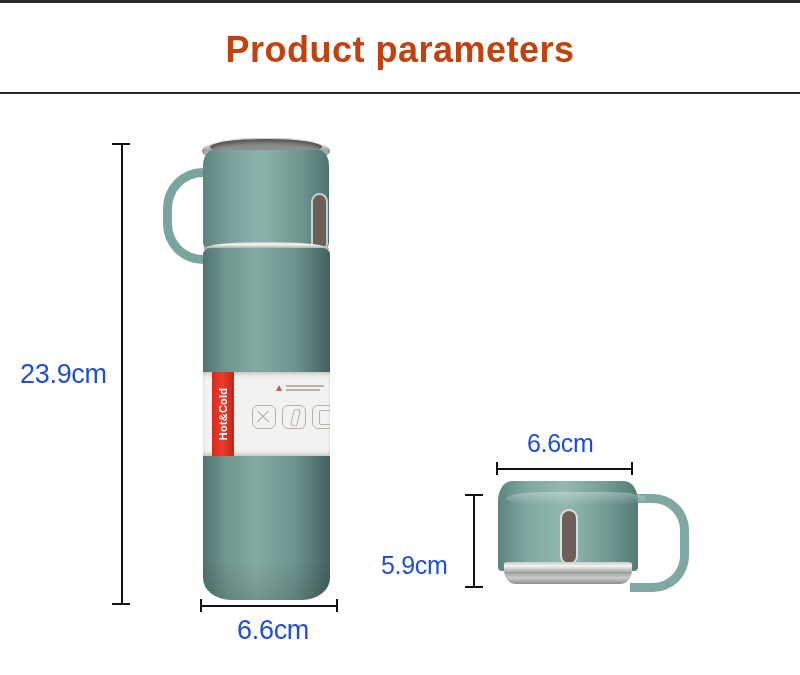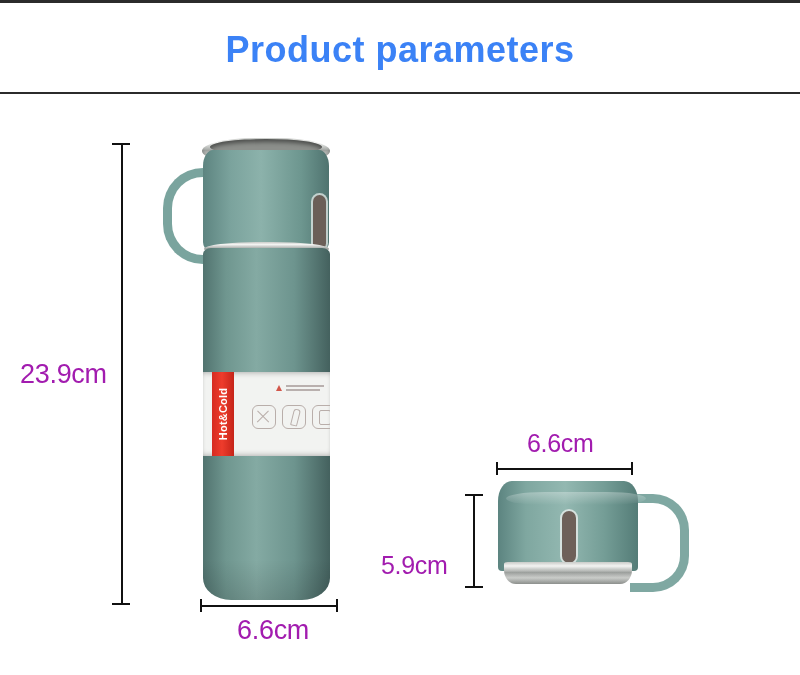--- a/index.html
+++ b/index.html
@@ -24,21 +24,21 @@
     width: 800px; height: 3px;
     background: #2b2b2b;
   }
   .page-title {
     position: absolute;
     left: 0; top: 28px;
     width: 800px;
     text-align: center;
     font-size: 36px;
     font-weight: 600;
-    color: #3b82f6;
+    color: #c2410c;
     letter-spacing: 0.5px;
     line-height: 44px;
   }
   .title-rule {
     position: absolute;
     left: 0; top: 92px;
     width: 800px; height: 2px;
     background: #2b2b2b;
   }
 
@@ -59,21 +59,21 @@
     background: #111111;
   }
   .tick-v {     
     position: absolute;
     width: 2px; height: 13px;
     background: #111111;
   }
   .dim-label {
     position: absolute;
     font-size: 27px;
-    color: #a21caf;
+    color: #1d4ed8;
     white-space: nowrap;
     letter-spacing: -0.3px;
   }
   .dim-label.small {
     font-size: 25px;
   }
 
   
   #bottle {
     position: absolute;

